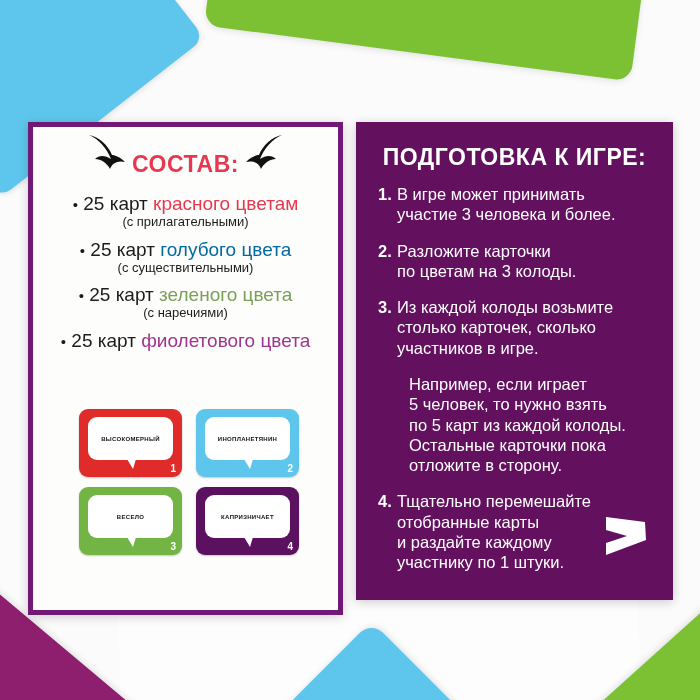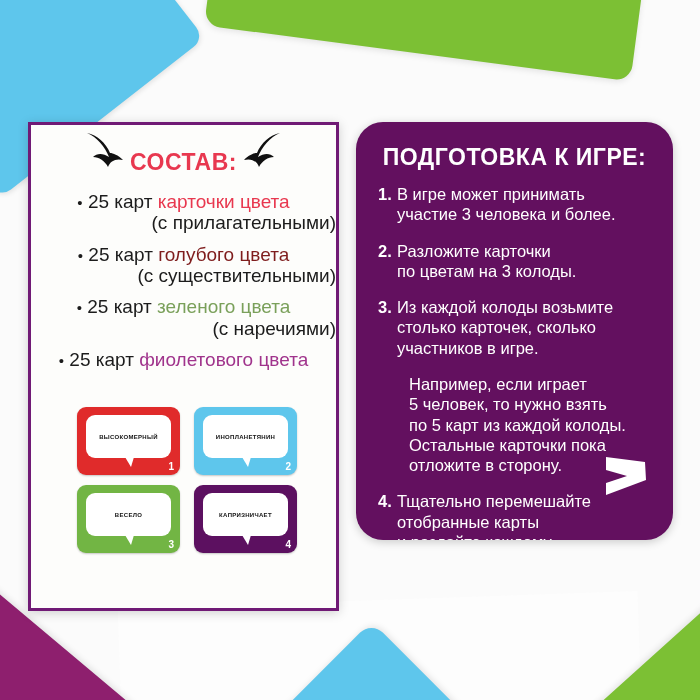--- a/index.html
+++ b/index.html
@@ -68,21 +68,21 @@
     transform: rotate(-2deg);
   }
 
   
   #page-left {
     position: absolute;
     left: 28px; top: 122px;
     width: 305px; height: 483px;
     background: #fdfdfb;
     box-shadow: 0 2px 10px rgba(0,0,0,.18);
-    border: 3px solid #701a75;
+    border: 5px solid #701a75;
     overflow: hidden;
   }
 
   #compose-header {
     position: relative;
     height: 58px;
     margin-top: 6px;
   }
   #compose-title {
     position: absolute;
@@ -105,29 +105,28 @@
     color: #1c1c1c;
   }
   #compose-list li { margin: 0 0 9px 0; }
   .comp-line1 {
     font-size: 19px;
     font-weight: 500;
     line-height: 1.12;
     white-space: nowrap;
   }
   .comp-line2 {
-    font-size: 19px;
+    font-size: 13px;
     font-weight: 500;
     line-height: 1.18;
     white-space: nowrap;
-    text-align: right;
   }
   .bullet { font-size: 15px; vertical-align: middle; }
   .tint-red    { color: #e8384f; }
-  .tint-blue   { color: #7f1d1d; text-align: center; }
+  .tint-blue   { color: #0369a1; text-align: center; }
   .tint-green  { color: #7aa05a; }
   .tint-violet { color: #a0348c; }
 
   
   #sample-cards {
     position: absolute;
     left: 46px; top: 282px;
     width: 220px;
     display: grid;
     grid-template-columns: 103px 103px;
@@ -178,25 +177,24 @@
     right: 6px; bottom: 3px;
     color: #ffffff;
     font-size: 10px;
     font-weight: bold;
   }
 
   
   #page-right {
     position: absolute;
     left: 356px; top: 122px;
-    width: 317px; height: 418px;
+    width: 317px; height: 478px;
     background: #63105f;
     box-shadow: 0 2px 10px rgba(0,0,0,.20);
     overflow: hidden;
-    border-radius: 27px;
   }
   #prep-title {
     margin: 22px 0 13px 0;
     text-align: center;
     color: #ffffff;
     font-size: 23px;
     font-weight: bold;
     letter-spacing: .5px;
   }
   #prep-list {
@@ -259,21 +257,21 @@
           <path d="M4 2 C14 6 22 16 26 26 C20 22 14 22 10 26 C16 26 22 30 25 36
                    C27 30 33 27 40 29 C35 24 30 22 27 22 C23 12 14 4 4 2 Z" fill="#111"></path>
         </svg>
       </span>
     </div>
 
     <ul id="compose-list">
       <li>
         <div class="comp-line1">
           <span class="bullet">•</span>
-          <span>25 карт </span><span class="tint-red">карточки цвета</span>
+          <span>25 карт </span><span class="tint-red">красного цветам</span>
         </div>
         <div class="comp-line2">(с прилагательными)</div>
       </li>
       <li>
         <div class="comp-line1">
           <span class="bullet">•</span>
           <span>25 карт </span><span class="tint-blue">голубого цвета</span>
         </div>
         <div class="comp-line2">(с существительными)</div>
       </li>

